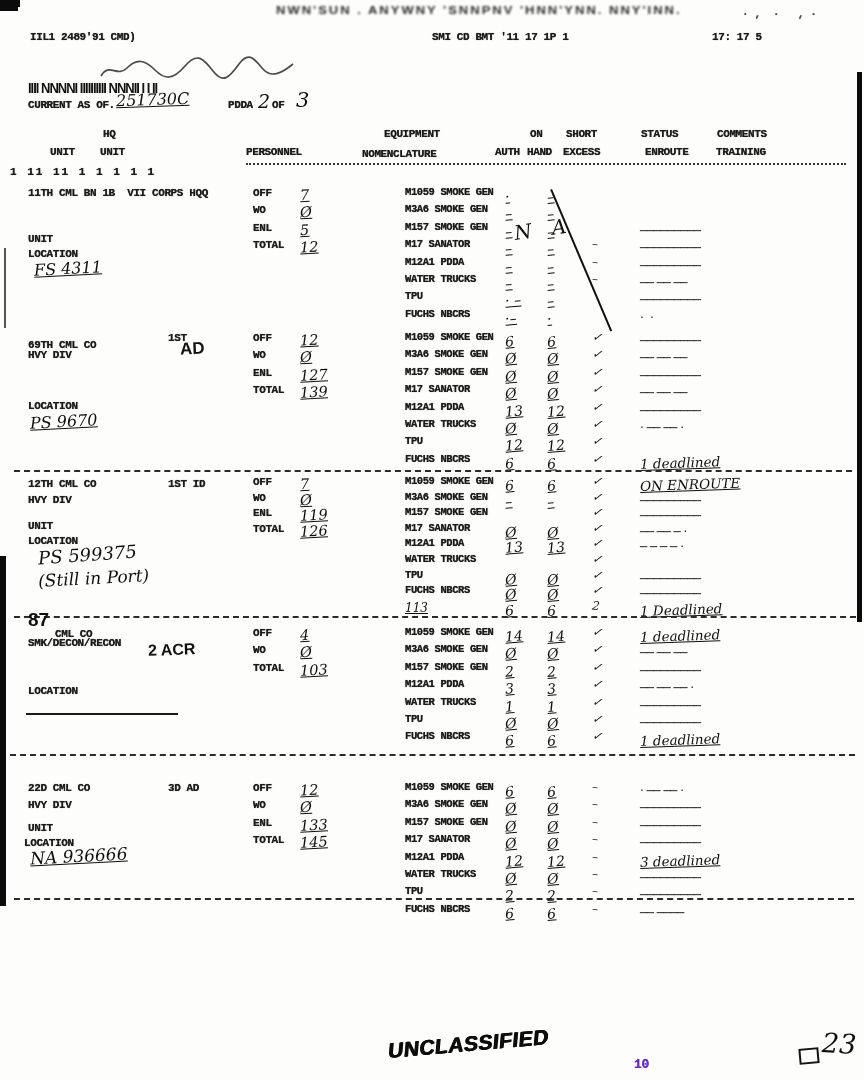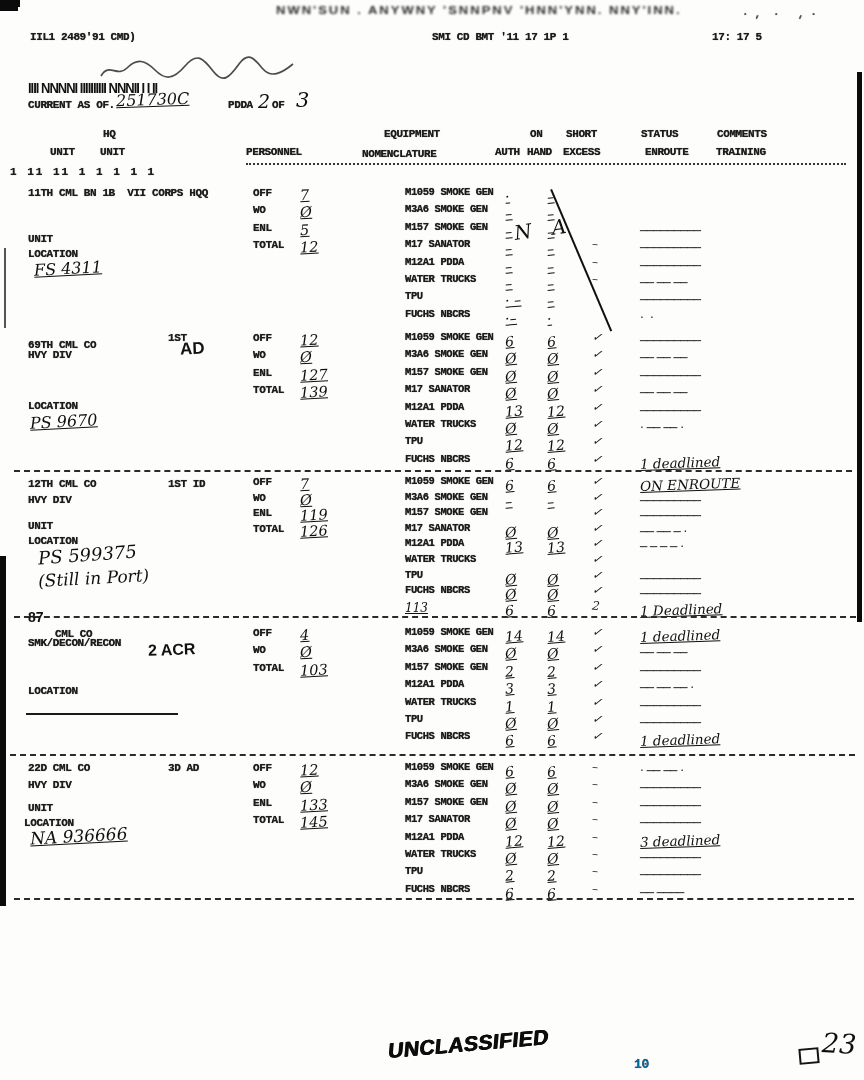--- a/index.html
+++ b/index.html
@@ -359,21 +359,21 @@
           <span class="hw eoh">6</span>
           <span class="hw eshort">2</span>
           <span class="hw eclos">1 Deadlined</span>
         </div>
       </div>
   </section>
 
   <div class="sep" style="left:14px;top:616px;width:842px"></div>
 
   <section class="block" style="top:625px;height:128px">
-    <div class="abs marker" style="left:28px;top:-16px;font-size:14px">87</div>
+    <div class="abs marker" style="left:28px;top:-16px;font-size:19px">87</div>
     <div class="abs t" style="left:55px;top:3px">CML CO</div>
     <div class="abs t" style="left:28px;top:12px">SMK/DECON/RECON</div>
     <div class="abs marker" style="left:148px;top:16px;font-size:16px;transform:rotate(-2deg)">2 ACR</div>
     <div class="abs t fz" style="left:28px;top:60px">LOCATION</div>
     <div class="abs" style="left:26px;top:88px;width:152px;border-bottom:2px solid #1a1a1a"></div>
     <div class="pers" style="left:253px;top:2px">
         <div class="prow">
           <span class="t plabel">OFF</span>
           <span class="hw pval">4</span>
         </div>
@@ -434,21 +434,21 @@
           <span class="hw eauth">6</span>
           <span class="hw eoh">6</span>
           <span class="hw eshort">✓</span>
           <span class="hw eclos">1 deadlined</span>
         </div>
       </div>
   </section>
 
   <div class="sep" style="left:10px;top:754px;width:845px"></div>
 
-  <section class="block" style="top:758px;height:142px">
+  <section class="block" style="top:778px;height:142px">
     <div class="abs t" style="left:28px;top:4px">22D CML CO</div>
     <div class="abs t" style="left:28px;top:21px">HVY DIV</div>
     <div class="abs t" style="left:168px;top:4px">3D AD</div>
     <div class="abs t fz" style="left:28px;top:44px">UNIT</div>
     <div class="abs t fz" style="left:24px;top:59px">LOCATION</div>
     <div class="abs hw loc" style="left:30px;top:68px;font-size:17px">NA 936666</div>
     <div class="pers" style="left:253px;top:4px">
         <div class="prow">
           <span class="t plabel">OFF</span>
           <span class="hw pval">12</span>
@@ -522,17 +522,17 @@
           <span class="hw eoh">6</span>
           <span class="hw eshort">–</span>
           <span class="line eclos">── ────</span>
         </div>
       </div>
   </section>
 
   <div class="sep" style="left:14px;top:898px;width:840px"></div>
 
   <div class="abs stamp" style="left:388px;top:1032px">UNCLASSIFIED</div>
-  <div class="abs t fz" style="left:634px;top:1058px;color:#0369a1;font-size:13px">10</div>
+  <div class="abs t fz" style="left:634px;top:1058px;color:#6d28d9;font-size:13px">10</div>
   <div class="abs" style="left:799px;top:1048px;width:16px;height:12px;border:2px solid #141414;transform:rotate(-5deg)"></div>
   <div class="abs hw" style="left:822px;top:1028px;font-size:27px;transform:rotate(3deg)">23</div>
 
 </div>
 
 </body></html>

